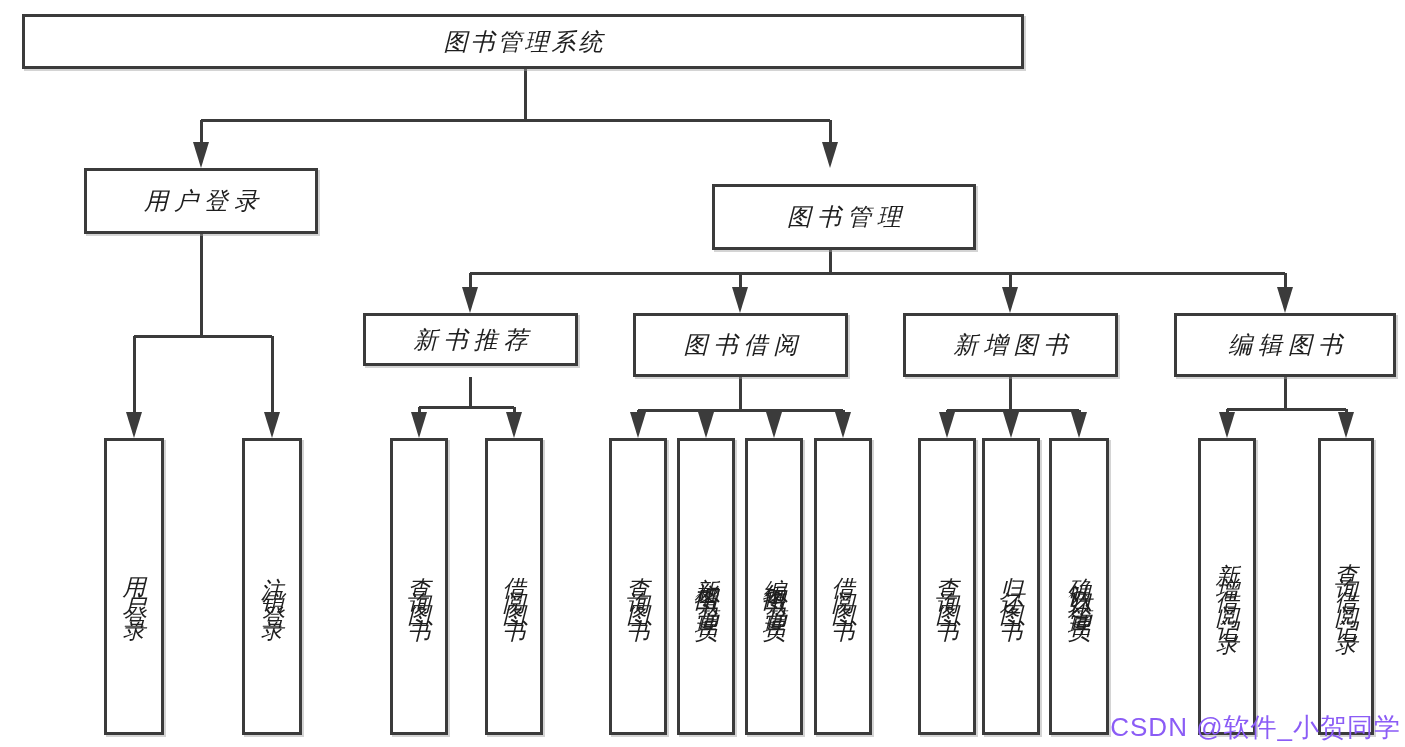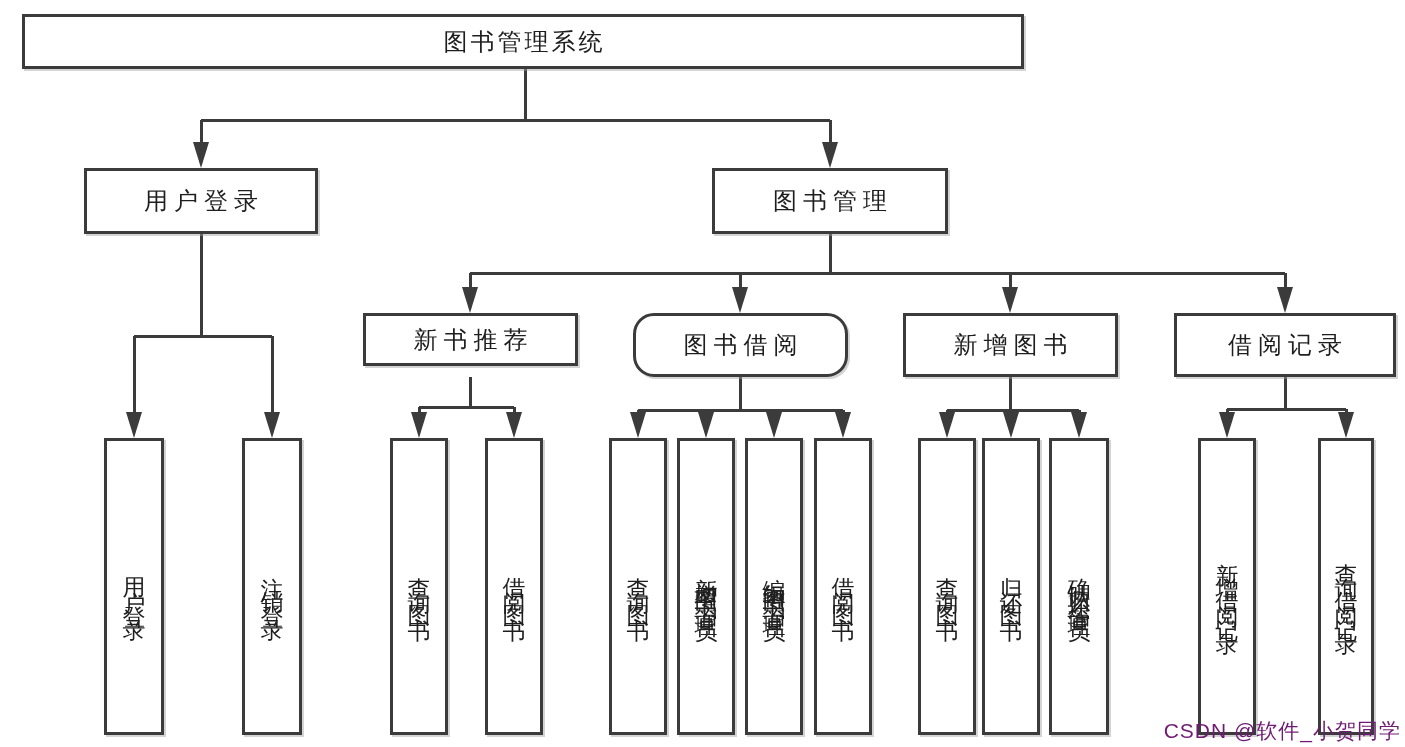--- a/index.html
+++ b/index.html
@@ -20,20 +20,21 @@
   .wires polygon { fill: #3b3b3b; stroke: none; }
 
   .box {
     position: absolute;
     background: #ffffff;
     border: 3px solid #3b3b3b;
     box-shadow: 2px 2px 0 rgba(160,160,160,0.45);
     display: flex;
     align-items: center;
     justify-content: center;
+    font-style: italic;
   }
 
   .hlabel {
     font-size: 24px;
     letter-spacing: 6px;
     text-indent: 6px;
     white-space: nowrap;
     color: #1e1e1e;
   }
   .root .hlabel { letter-spacing: 3px; text-indent: 3px; }
@@ -47,23 +48,23 @@
     letter-spacing: 14px;
     color: #1e1e1e;
     white-space: nowrap;
   }
   .leaf.tall .vtext { letter-spacing: 6px; }
 
   .watermark {
     position: absolute;
     right: 4px;
     bottom: 2px;
-    font-size: 21px;
+    font-size: 26px;
     letter-spacing: 1px;
-    color: #701a75;
+    color: #8b5cf6;
     z-index: 5;
     white-space: nowrap;
   }
 </style>
 </head>
 <body>
 
 <div class="stage">
 
   <svg class="wires" viewBox="0 0 1405 747" shape-rendering="crispEdges">
@@ -102,35 +103,35 @@
     <polygon points="1338,412 1354,412 1346,438" shape-rendering="auto"></polygon>
   </svg>
 
   <div class="box root" style="left:22px; top:14px; width:1002px; height:55px;">
     <span class="hlabel">图书管理系统</span>
   </div>
 
   <div class="box" style="left:84px; top:168px; width:234px; height:66px;">
     <span class="hlabel">用户登录</span>
   </div>
-  <div class="box" style="left:712px; top:168px; width:236px; height:66px;">
+  <div class="box" style="left:712px; top:184px; width:264px; height:66px;">
     <span class="hlabel">图书管理</span>
   </div>
 
   <div class="box" style="left:363px; top:313px; width:215px; height:53px;">
     <span class="hlabel">新书推荐</span>
   </div>
-  <div class="box" style="left:633px; top:313px; width:215px; height:64px;border-radius:21px;">
+  <div class="box" style="left:633px; top:313px; width:215px; height:64px;">
     <span class="hlabel">图书借阅</span>
   </div>
   <div class="box" style="left:903px; top:313px; width:215px; height:64px;">
     <span class="hlabel">新增图书</span>
   </div>
   <div class="box" style="left:1174px; top:313px; width:222px; height:64px;">
-    <span class="hlabel">借阅记录</span>
+    <span class="hlabel">编辑图书</span>
   </div>
 
   <div class="box leaf" style="left:104px; top:438px; width:60px; height:297px;">
     <span class="vtext">用户登录</span>
   </div>
   <div class="box leaf" style="left:242px; top:438px; width:60px; height:297px;">
     <span class="vtext">注销登录</span>
   </div>
 
   <div class="box leaf" style="left:390px; top:438px; width:58px; height:297px;">

